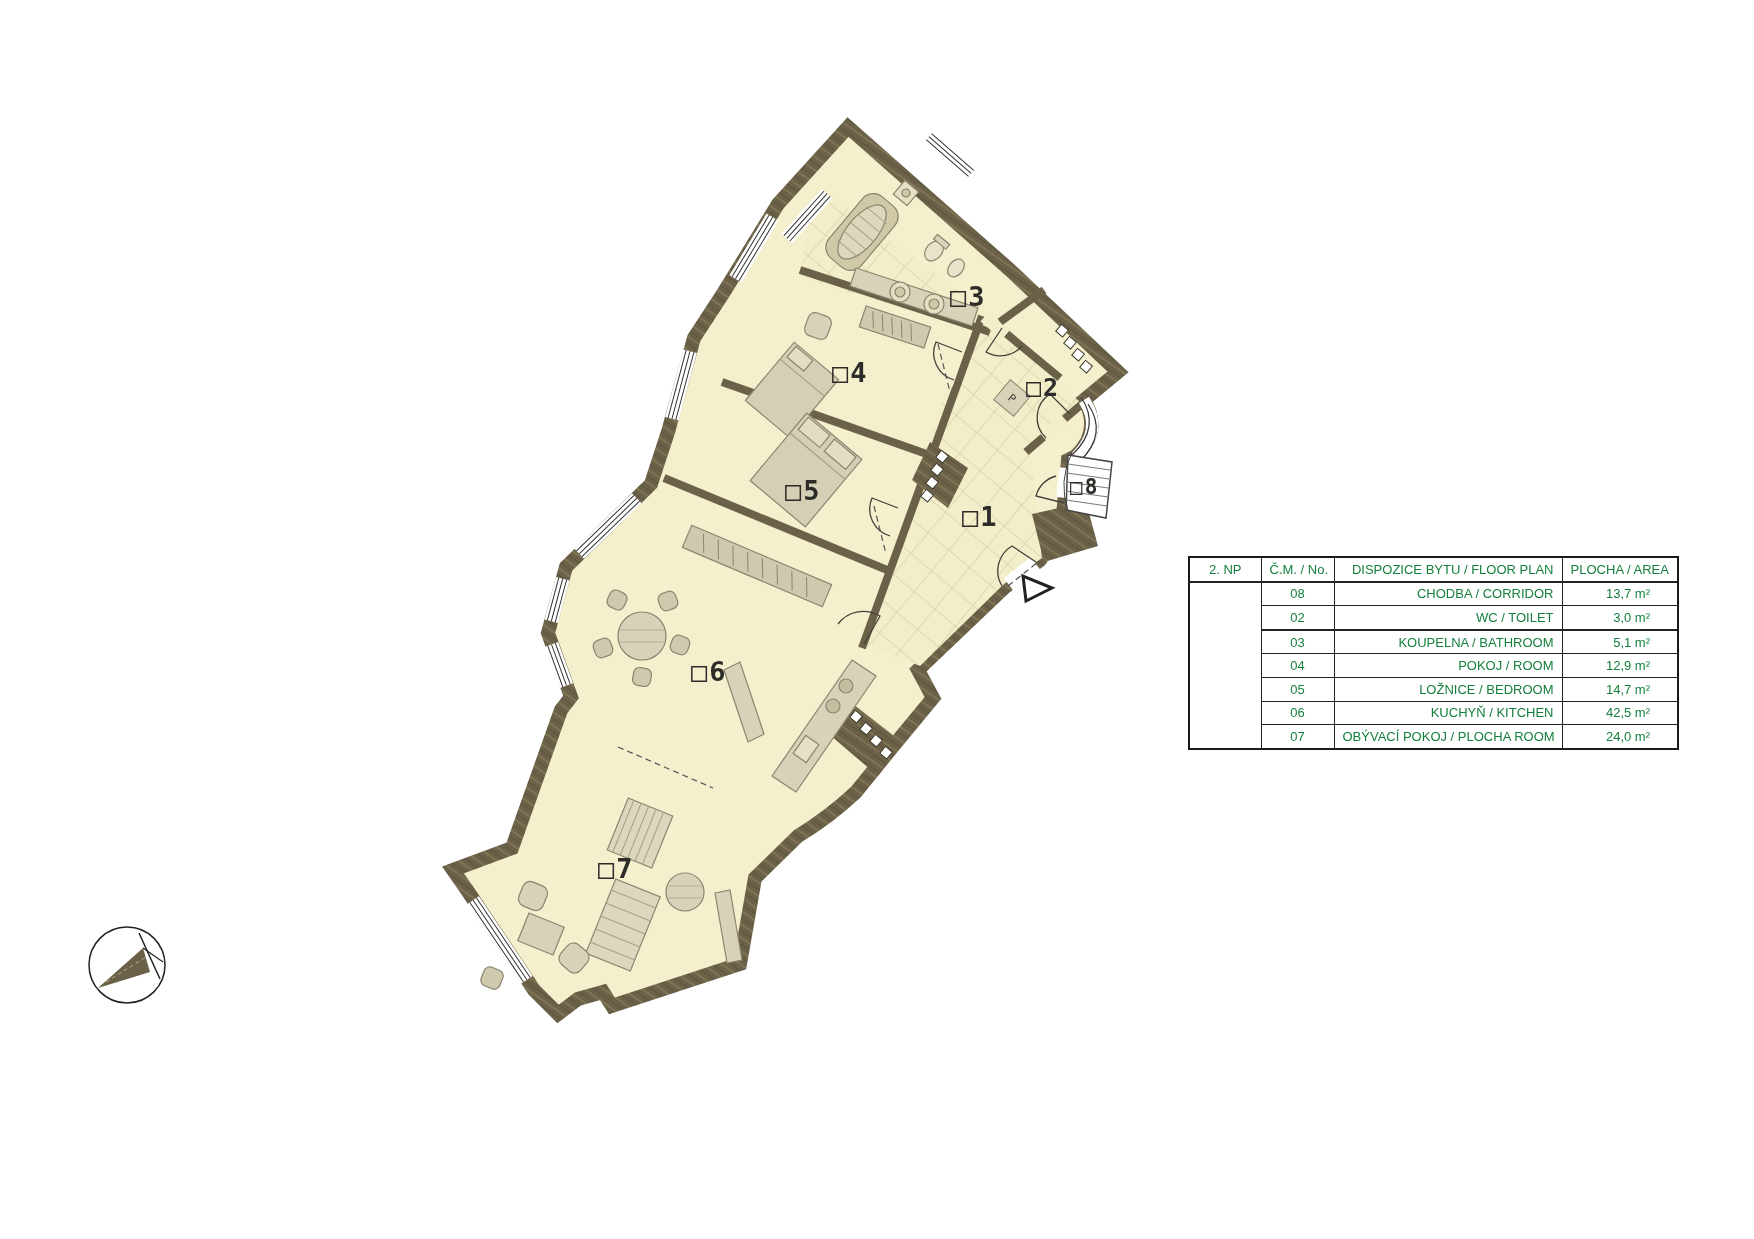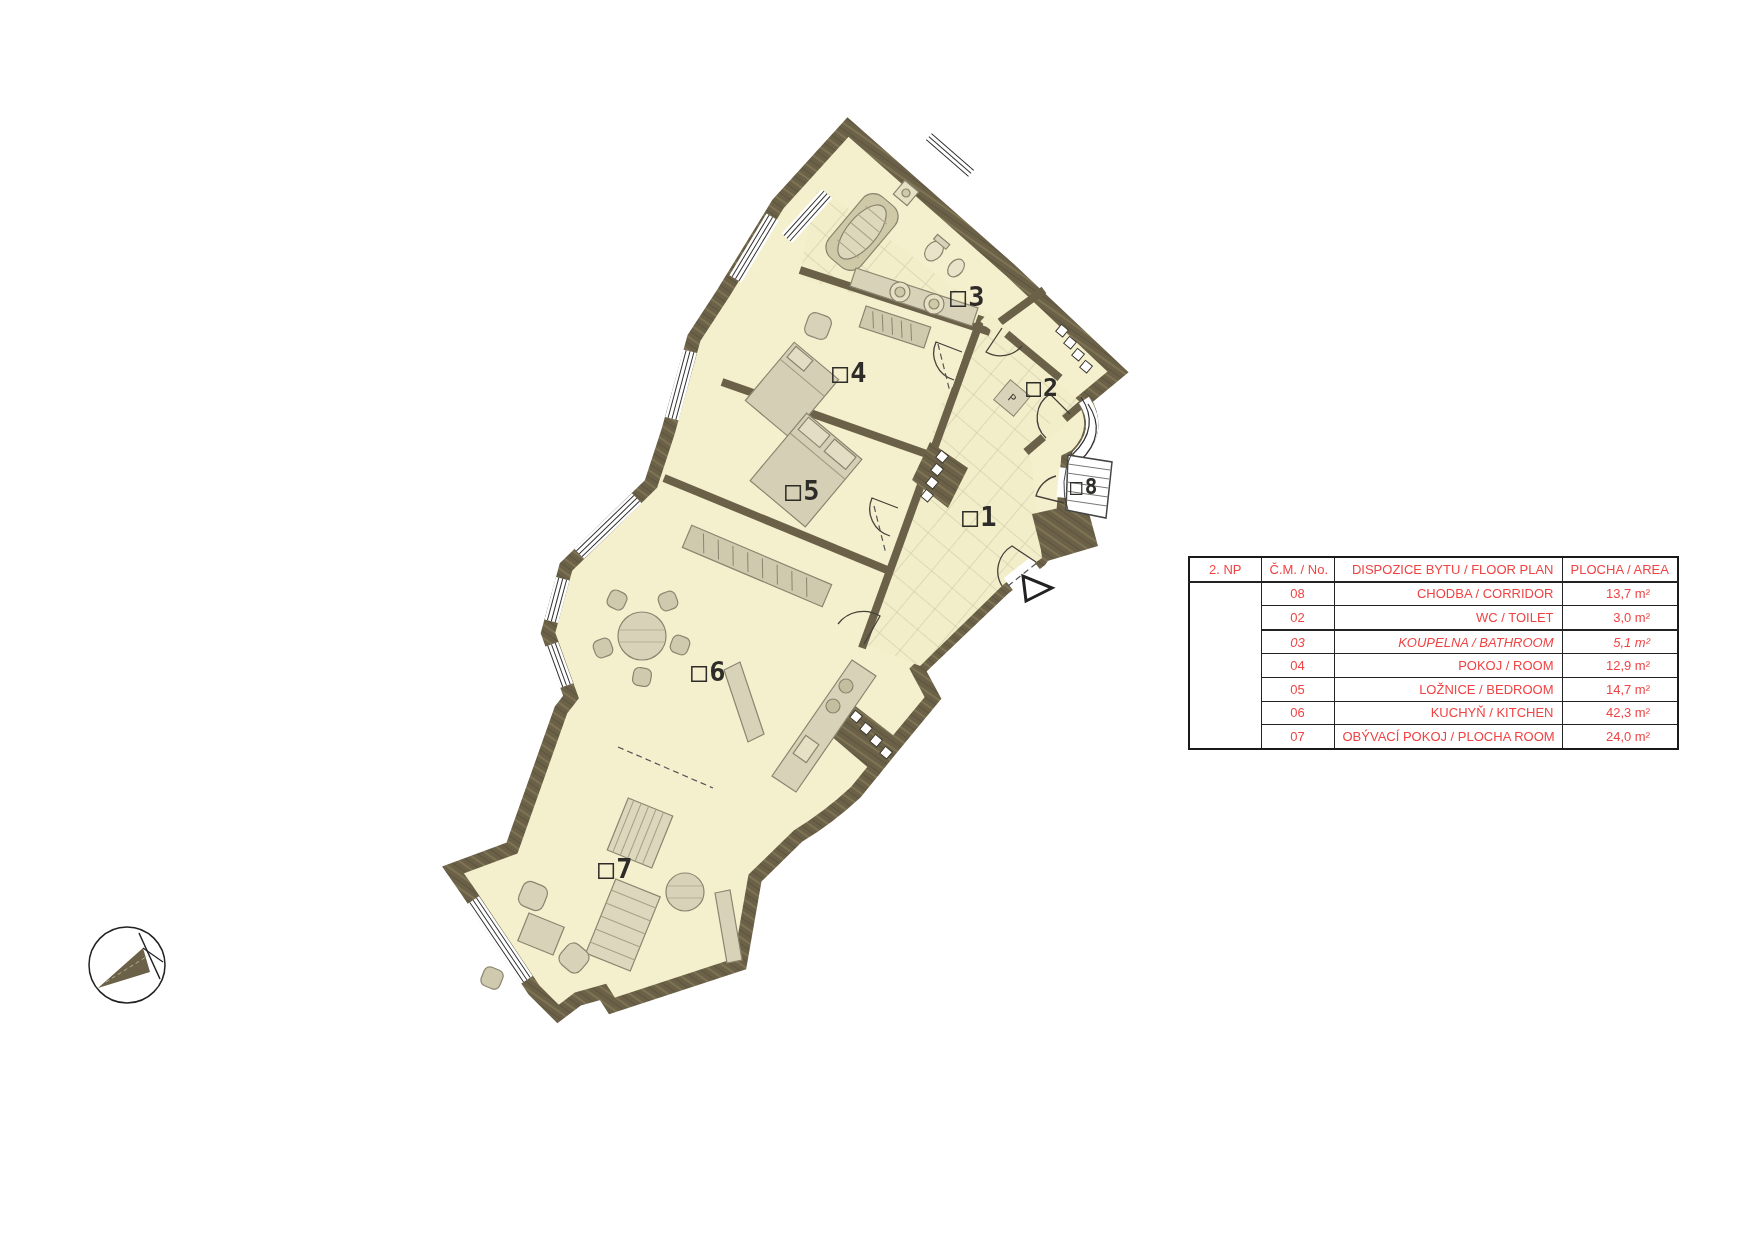--- a/index.html
+++ b/index.html
@@ -1,29 +1,29 @@
 <!DOCTYPE html>
 <html><head>
 <meta charset="utf-8">
 <style>
   html,body{margin:0;padding:0;background:#ffffff;}
   #canvas{position:relative;width:1754px;height:1239px;background:#ffffff;overflow:hidden;
           font-family:"Liberation Sans", sans-serif;}
   
   #legend{position:absolute;left:1188px;top:556px;width:489px;border-collapse:collapse;
-          table-layout:fixed;font-size:13px;color:#ef4444;background:#fff;}
+          table-layout:fixed;font-size:13px;color:#15803d;background:#fff;}
   #legend td{border:1px solid #222;height:22.6px;padding:0 8px;white-space:nowrap;overflow:hidden;}
   #legend tr.hdr td{border-bottom:2px solid #222;}
   #legend td{border-top-width:1px;}
   #legend{border:2px solid #1a1a1a;}
   #legend col.c1{width:72px;} #legend col.c2{width:73px;} #legend col.c3{width:228px;} #legend col.c4{width:116px;}
   #legend .cc{text-align:center;}
   #legend .nm{text-align:right;}
   #legend .ar{text-align:right;padding-right:27px;}
-  #legend tr.thick td{border-top:2.5px solid #222;font-style:italic;}
+  #legend tr.thick td{border-top:2.5px solid #222;}
   
   svg text.roomlbl{font-family:"DejaVu Sans Mono","DejaVu Sans",monospace;font-weight:bold;
                    fill:#2e2c28;letter-spacing:2px;}
   svg text.small{font-family:"DejaVu Sans","Liberation Sans",sans-serif;fill:#4a463c;}
 </style>
 </head>
 <body>
 
 <div id="canvas">
 
@@ -336,21 +336,21 @@
     <td class="ar">12,9 m²</td>
   </tr>
   <tr>
     <td class="cc">05</td>
     <td class="nm">LOŽNICE / BEDROOM</td>
     <td class="ar">14,7 m²</td>
   </tr>
   <tr>
     <td class="cc">06</td>
     <td class="nm">KUCHYŇ / KITCHEN</td>
-    <td class="ar">42,3 m²</td>
+    <td class="ar">42,5 m²</td>
   </tr>
   <tr>
     <td class="cc">07</td>
     <td class="nm">OBÝVACÍ POKOJ / PLOCHA ROOM</td>
     <td class="ar">24,0 m²</td>
   </tr>
 </tbody>
     </table>
 
 </div>

